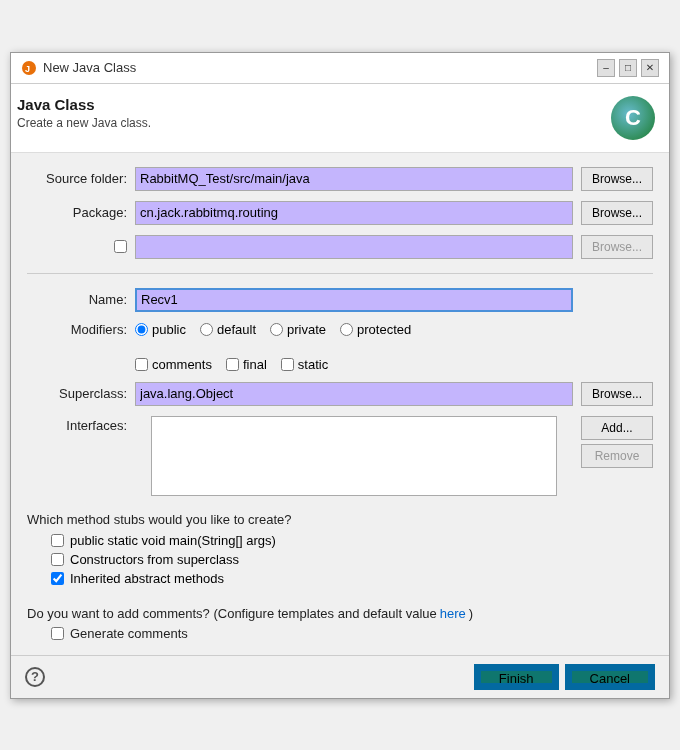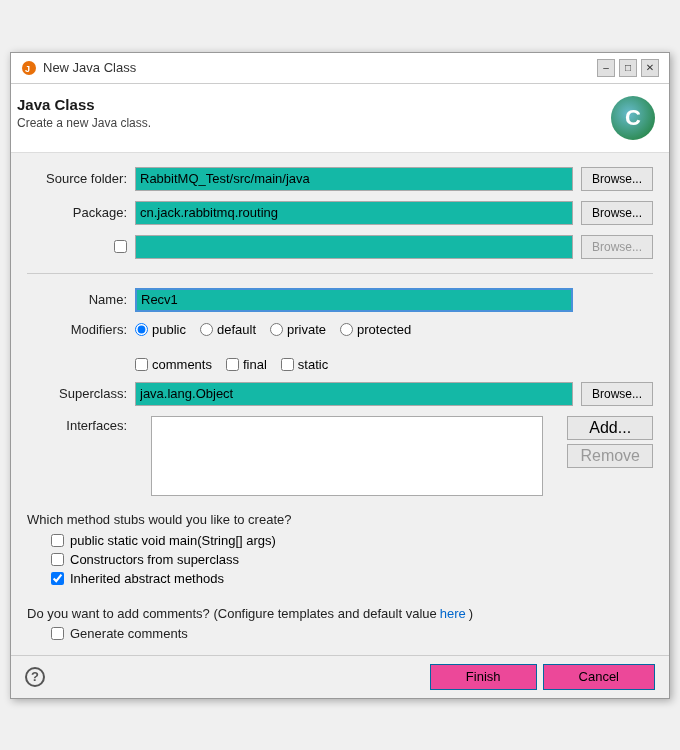--- a/index.html
+++ b/index.html
@@ -105,21 +105,21 @@
       color: #222;
       font-size: 13px;
       flex-shrink: 0;
     }
     .form-input {
       flex: 1;
       height: 24px;
       border: 1px solid #aaa;
       padding: 2px 4px;
       font-size: 13px;
-      background: #14b8a6;
+      background: #c4b5fd;
       outline: none;
     }
     .form-input.highlighted {
       border: 2px solid #4a90d9;
     }
     .browse-btn {
       height: 24px;
       padding: 0 10px;
       font-size: 12px;
       background: #e8e8e8;
@@ -207,21 +207,21 @@
       font-size: 13px;
     }
     .interfaces-buttons {
       display: flex;
       flex-direction: column;
       gap: 4px;
     }
     .iface-btn {
       height: 24px;
       padding: 0 12px;
-      font-size: 16px;
+      font-size: 12px;
       background: #e8e8e8;
       border: 1px solid #aaa;
       cursor: pointer;
       min-width: 72px;
     }
     .iface-btn:disabled {
       color: #999;
       cursor: default;
     }
     .stubs-section {
@@ -277,24 +277,24 @@
     .footer-left {
       display: flex;
       align-items: center;
     }
     .footer-right {
       display: flex;
       gap: 6px;
     }
     .footer-btn {
       height: 26px;
-      padding: 0 35px;
-      font-size: 13px;
-      background: #ec4899;
-      border: 1px solid #0369a1;
+      padding: 0 18px;
+      font-size: 13px;
+      background: #0f766e;
+      border: 7px solid #0369a1;
       cursor: pointer;
     }
     .help-icon {
       width: 20px;
       height: 20px;
       border: 2px solid #555;
       border-radius: 50%;
       display: flex;
       align-items: center;
       justify-content: center;

